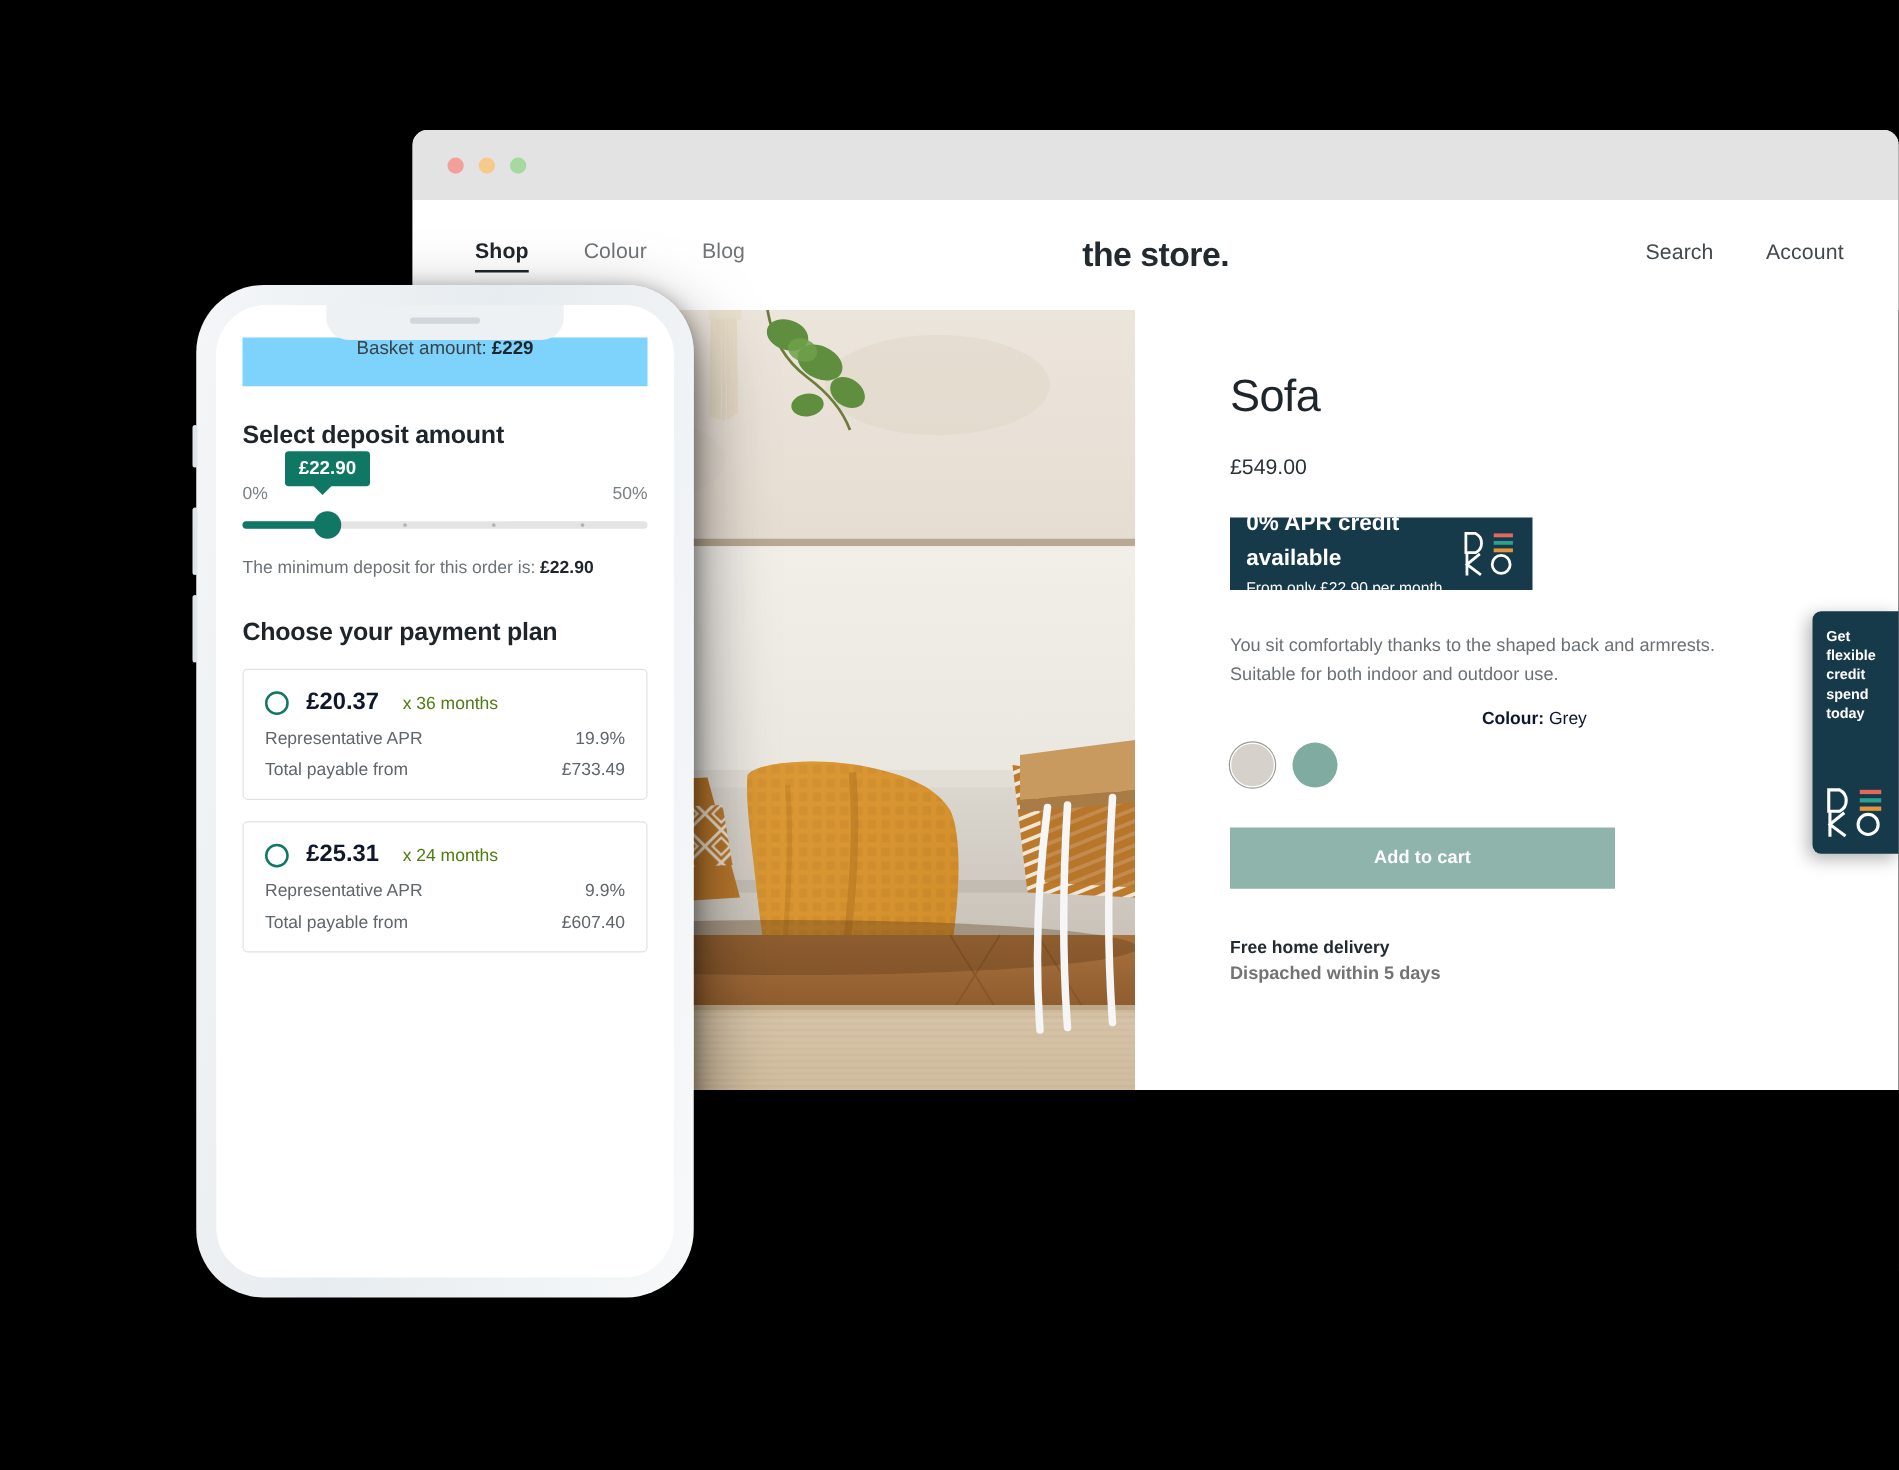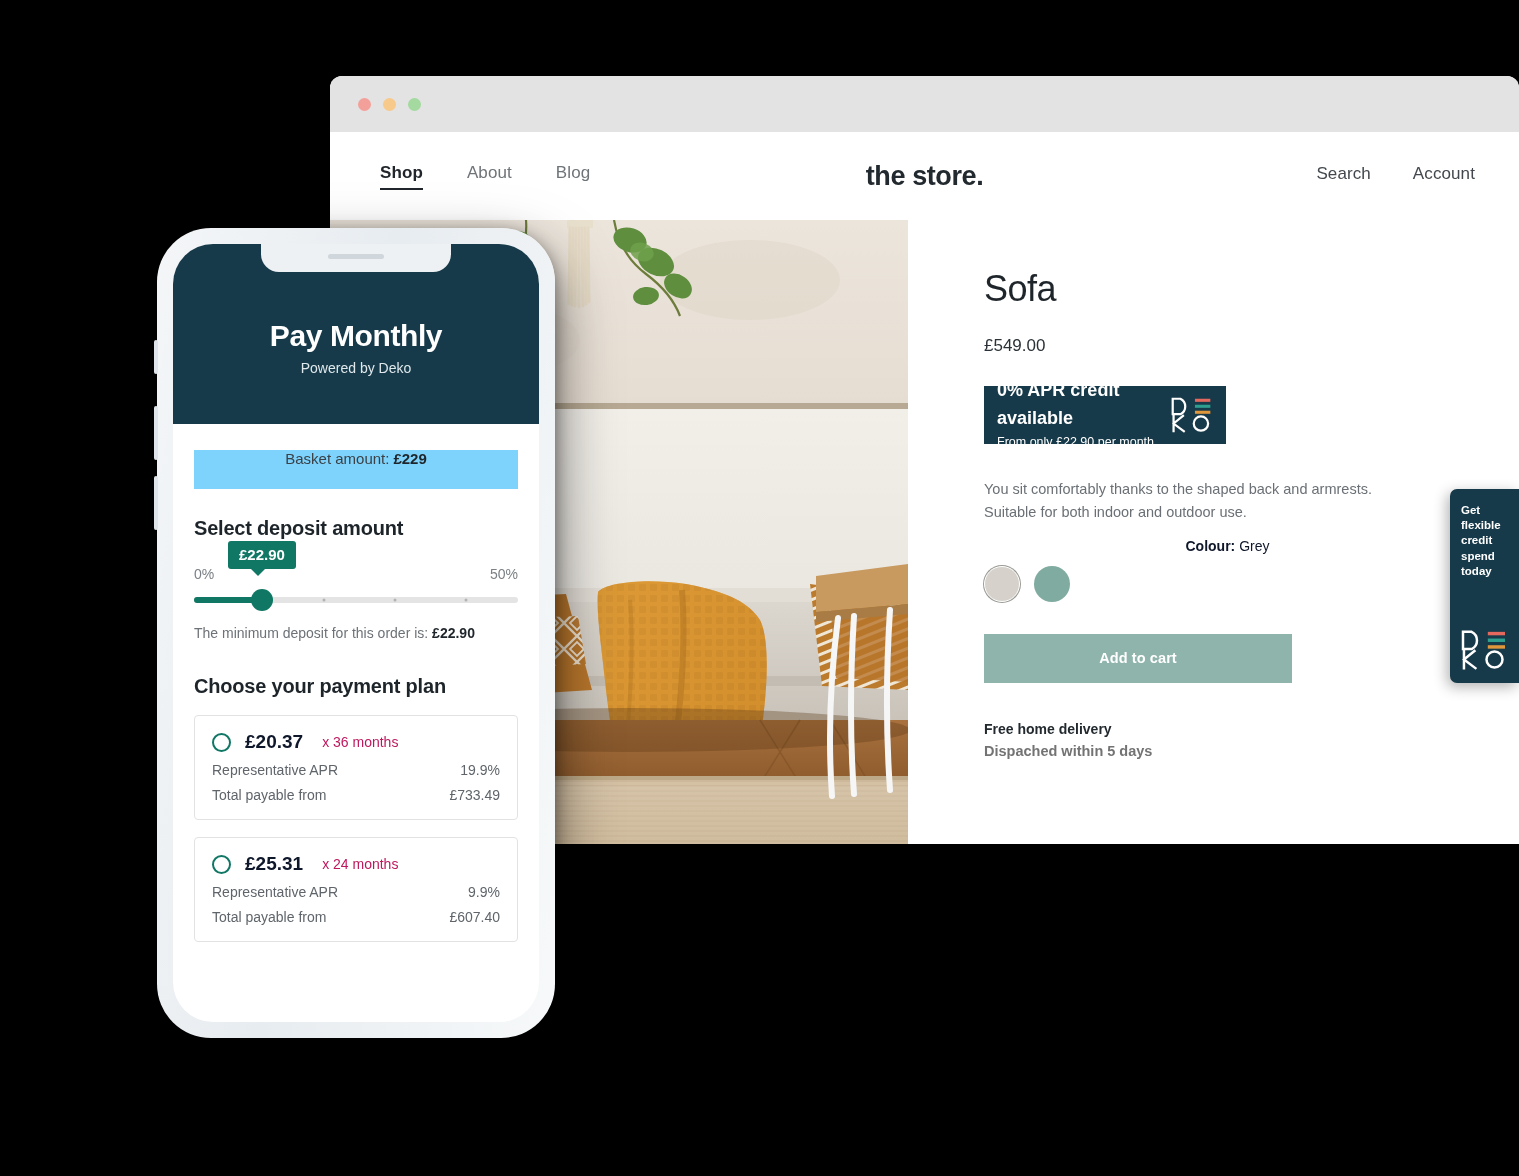--- a/index.html
+++ b/index.html
@@ -6,21 +6,21 @@
   html, body {
     width: 1519px; height: 1176px;
     background: #000000;
     font-family: "Liberation Sans", sans-serif;
     overflow: hidden;
   }
   #stage { position: relative; width: 1519px; height: 1176px; background: #000; }
 
   
   .browser {
-    position: absolute; left: 330px; top: 76px;
+    position: absolute; left: 330px; top: 104px;
     width: 1189px; height: 768px;
     background: #ffffff;
     border-radius: 12px 12px 0 0;
     overflow: hidden;
     box-shadow: 0 18px 60px rgba(0,0,0,0.45);
   }
   .browser-chrome {
     height: 56px; background: #e3e3e3;
     display: flex; align-items: center; padding-left: 28px;
   }
@@ -168,21 +168,21 @@
   .min-note { margin-top: 22px; font-size: 14px; color: #6c7277; }
   .min-note b { font-weight: 700; color: #1f262b; }
 
   .plan-card {
     margin-top: 17px; border: 1px solid #e2e2e2; border-radius: 4px;
     padding: 15px 17px 16px; cursor: pointer; background: #fff;
   }
   .plan-head { display: flex; align-items: center; gap: 14px; }
   .radio { width: 19px; height: 19px; border-radius: 50%; border: 2.5px solid #107765; flex: none; }
   .plan-amount { font-size: 19px; font-weight: 700; color: #0f172a; }
-  .plan-months { font-size: 14px; color: #be185d; margin-left: 5px; }
+  .plan-months { font-size: 14px; color: #4d7c0f; margin-left: 5px; }
   .plan-row {
     display: flex; justify-content: space-between;
     margin-top: 9px; font-size: 14px; color: #5f656a;
   }
   .plan-row:first-of-type { margin-top: 12px; }
 </style>
 </head>
 <body>
 
 <div id="stage">
@@ -191,21 +191,21 @@
 
     <div class="browser-chrome">
       <span class="dot red"></span>
       <span class="dot amber"></span>
       <span class="dot green"></span>
     </div>
 
     <div class="site-header">
       <div class="nav-left">
         <span class="nav-link active">Shop</span>
-        <span class="nav-link">About</span>
+        <span class="nav-link">Colour</span>
         <span class="nav-link">Blog</span>
       </div>
       <div class="brand">the store.</div>
       <div class="nav-right">
         <span class="nav-link">Search</span>
         <span class="nav-link">Account</span>
       </div>
     </div>
 
     <div class="product-area">
@@ -414,24 +414,20 @@
   </div>
 
   <div class="phone">
     <span class="phone-btn b1"></span>
     <span class="phone-btn b2"></span>
     <span class="phone-btn b3"></span>
 
     <div class="phone-screen">
       <div class="notch"></div>
 
-      <div class="app-header">
-        <div class="app-title">Pay Monthly</div>
-        <div class="app-sub">Powered by Deko</div>
-      </div>
 
       <div class="app-body">
 
         <div class="basket-pill">
           <span>Basket amount:</span>
           <b>£229</b>
         </div>
 
         <div class="sec-title">Select deposit amount</div>
 

